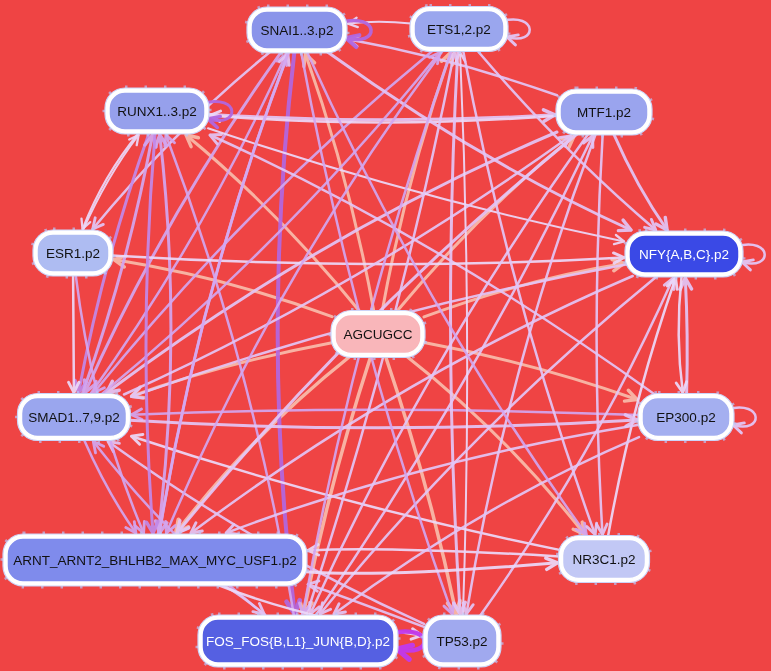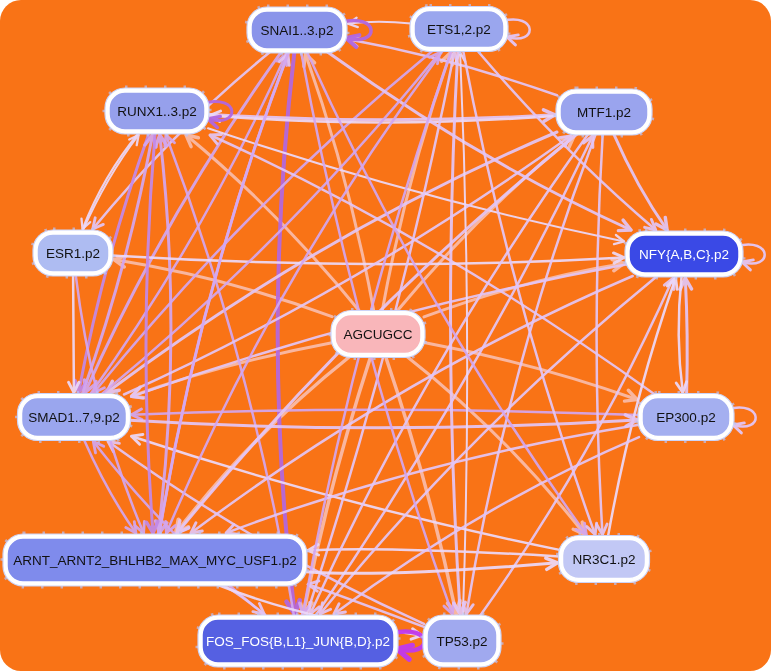--- a/index.html
+++ b/index.html
@@ -1,22 +1,21 @@
 <!DOCTYPE html>
 <html><head>
 <meta charset="utf-8">
 <style>
   html, body { margin: 0; padding: 0; background: #ffffff; }
   #stage {
     position: relative;
     width: 771px; height: 671px;
-    background: #f97316;
+    background: #ef4444;
     overflow: hidden;
     font-family: "Liberation Sans", sans-serif;
-    border-radius: 21px;
   }
   svg { display: block; }
   .node-label {
     font-family: "Liberation Sans", sans-serif;
     pointer-events: none;
   }
 </style>
 </head>
 <body>
 

